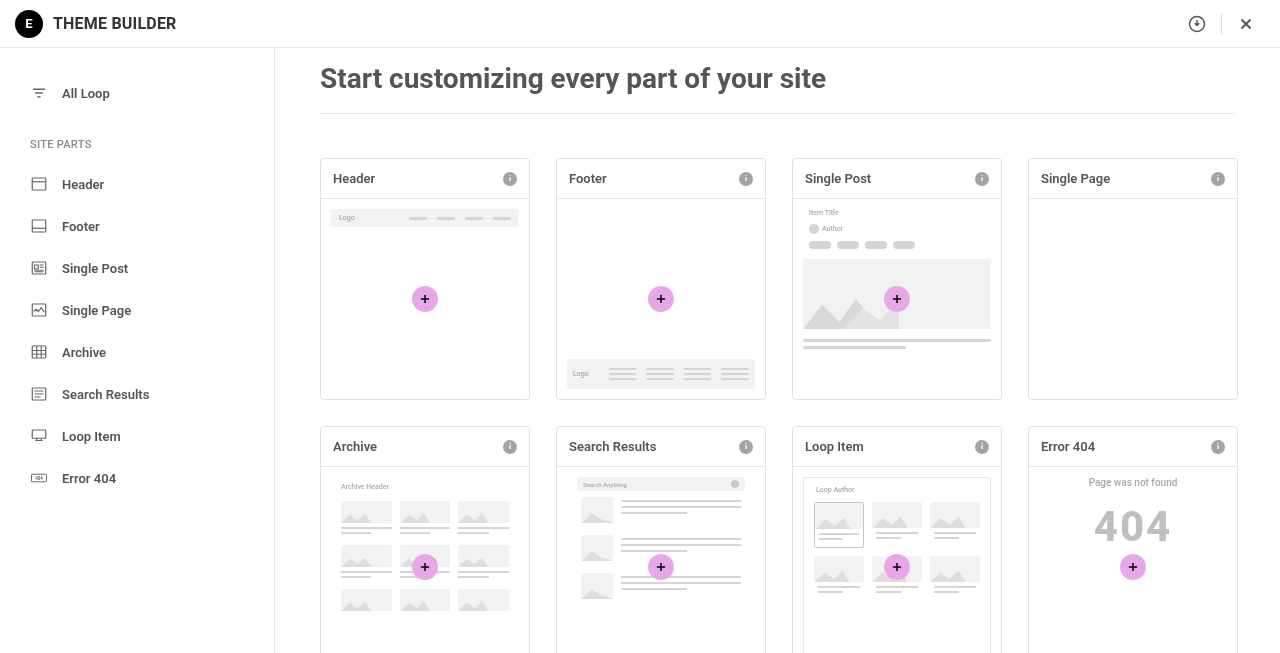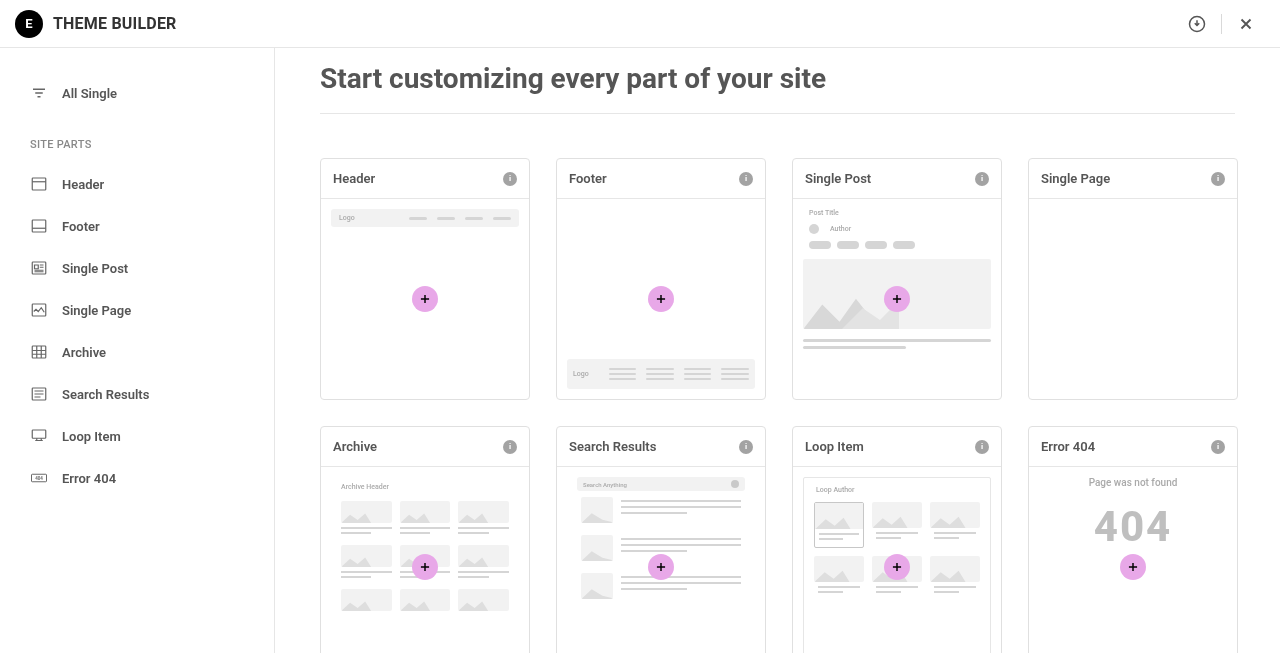--- a/index.html
+++ b/index.html
@@ -211,21 +211,21 @@
   }
   .pv-footer .foot-col {
     display:flex;
     flex-direction:column;
     gap:3px;
     width:28px;
   }
   .pv-footer .foot-col .ghost-line { width:100%; height:2px; }
 
   
-  .pv-post .author-row { display:flex; align-items:center; gap:11px; margin:7px 0; }
+  .pv-post .author-row { display:flex; align-items:center; gap:3px; margin:7px 0; }
   .pv-post .author-row .av { width:10px;height:10px;border-radius:50%;background:#d5d5d5;}
   .pv-post .chips { display:flex; gap:6px; margin-bottom:10px;}
   .pv-post .chip { width:22px;height:8px;border-radius:4px;background:#d5d5d5;}
   .pv-post .hero {
     height:70px;
     background:#f2f2f2;
     border-radius:2px;
     position:relative;
     overflow:hidden;
   }
@@ -332,21 +332,21 @@
 
 <div class="main">
   <div class="sidebar">
 
     <div class="sidebar-item">
       <span class="side-icon">
         <svg width="18" height="18" viewBox="0 0 24 24" fill="none" stroke="currentColor" stroke-width="2">
             <path d="M4 7h16M7 12h10M10 17h4"></path>
           </svg>
       </span>
-      <span>All Single</span>
+      <span>All Loop</span>
     </div>
 
     <div class="sidebar-section-title">SITE PARTS</div>
 
     <div class="sidebar-item">
       <span class="side-icon">
         <svg width="18" height="18" viewBox="0 0 24 24" fill="none" stroke="currentColor" stroke-width="1.6">
             <rect x="3" y="4" width="18" height="16" rx="1"></rect>
             <path d="M3 9h18"></path>
           </svg>
@@ -490,21 +490,21 @@
           </div>
         </div>
       </div>
 
       <div class="card">
         <div class="card-header">
           <div class="card-title">Single Post</div>
           <div class="info-icon">i</div>
         </div>
         <div class="card-body pv-post">
-          <div class="ghost-text-xs" style="padding-left:6px">Post Title</div>
+          <div class="ghost-text-xs" style="padding-left:6px">Item Title</div>
           <div class="author-row" style="padding-left:6px">
             <div class="av"></div>
             <span class="ghost-text-xs">Author</span>
           </div>
           <div class="chips" style="padding-left:6px">
               <div class="chip"></div>
               <div class="chip"></div>
               <div class="chip"></div>
               <div class="chip"></div>
             </div>

